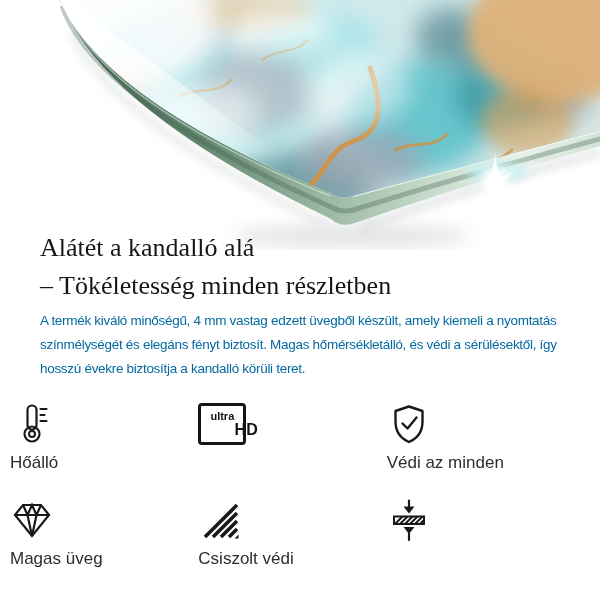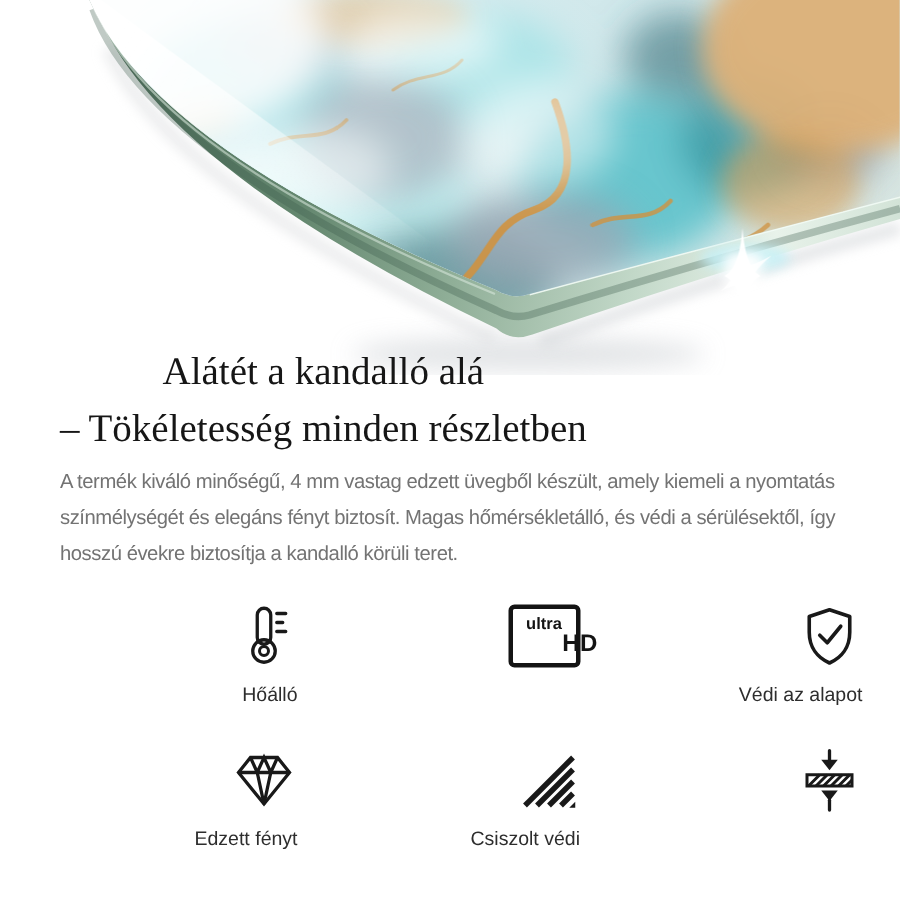--- a/index.html
+++ b/index.html
@@ -1,29 +1,29 @@
 <!DOCTYPE html>
 <html><head>
 <meta charset="utf-8">
 <style>
   html,body{margin:0;padding:0;background:#ffffff;}
   .canvas{position:relative;width:600px;height:600px;background:#ffffff;overflow:hidden;
           font-family:"Liberation Sans",sans-serif;color:#1a1a1a;}
   .hero{position:absolute;top:0;left:0;width:600px;height:250px;}
   .page-title{position:absolute;left:40px;top:229px;font-family:"Liberation Serif",serif;
               font-size:26px;line-height:38px;font-weight:400;color:#161616;white-space:nowrap;}
-  .page-title div{white-space:nowrap;text-align:center;}
+  .page-title div{white-space:nowrap;}
   .product-desc{position:absolute;left:40px;top:309px;width:556px;font-size:13.5px;
-                line-height:24px;letter-spacing:-0.3px;color:#737373;}
+                line-height:24px;letter-spacing:-0.3px;color:#0369a1;}
   .product-desc div{white-space:nowrap;}
   .features{position:absolute;left:10px;top:401px;width:565px;display:grid;
             grid-template-columns:1fr 1fr 1fr;row-gap:26px;}
-  .feature{display:flex;flex-direction:column;align-items:flex-end;}
+  .feature{display:flex;flex-direction:column;align-items:flex-start;}
   .ficon{height:46px;display:flex;align-items:center;justify-content:center;}
-  .flabel{margin-top:8px;font-size:13px;line-height:16px;color:#2d2d2d;text-align:center;}
+  .flabel{margin-top:8px;font-size:17px;line-height:16px;color:#2d2d2d;text-align:center;}
   .uhd-box{width:42px;height:36px;border:3px solid #141414;border-radius:4px;display:flex;
            flex-direction:column;align-items:center;justify-content:center;color:#141414;}
   .uhd-top{font-size:11px;line-height:11px;font-weight:700;letter-spacing:0px;}
   .uhd-bottom{font-size:16px;line-height:16px;font-weight:800;letter-spacing:.3px;margin-left:48px;}
   svg{display:block;}
 </style>
 </head>
 <body>
 
 <div class="canvas">
@@ -169,33 +169,33 @@
       </div>
     </div>
 
     <div class="feature">
       <div class="ficon">
         <svg width="44" height="44" viewBox="0 0 44 44" fill="none" stroke="#191919" stroke-width="2.4">
           <path d="M22,4.5 L35.5,9 V19.5 C35.5,29.5 30,36.5 22,40 C14,36.5 8.5,29.5 8.5,19.5 V9 Z" stroke-linejoin="round"></path>
           <path d="M15.5,21.5 L20.5,26.5 L29.5,15.5" stroke-linecap="round" stroke-linejoin="round"></path>
         </svg>
       </div>
-      <div class="flabel">Védi az alapot</div>
+      <div class="flabel">Védi az minden</div>
     </div>
 
     <div class="feature">
       <div class="ficon">
         <svg width="44" height="42" viewBox="0 0 44 42" fill="none" stroke="#191919" stroke-width="2.2">
           <path d="M13,6 L31,6 L39,16 L22,37 L5,16 Z" stroke-linejoin="miter"></path>
           <path d="M5,16 H39"></path>
           <path d="M13,6 L17.5,16 L22,6 L26.5,16 L31,6"></path>
           <path d="M17.5,16 L22,37 M26.5,16 L22,37"></path>
         </svg>
       </div>
-      <div class="flabel">Edzett fényt</div>
+      <div class="flabel">Magas üveg</div>
     </div>
 
     <div class="feature">
       <div class="ficon">
         <svg width="44" height="44" viewBox="0 0 44 44" stroke="#191919" stroke-width="3.6" stroke-linecap="butt">
           <path d="M7,39 L39,7"></path>
           <path d="M15,39 L39,15"></path>
           <path d="M23,39 L39,23"></path>
           <path d="M31,39 L39,31"></path>
           <path d="M36.5,40.5 L40.5,36.5 L40.5,40.5 Z" fill="#191919" stroke="none"></path>

